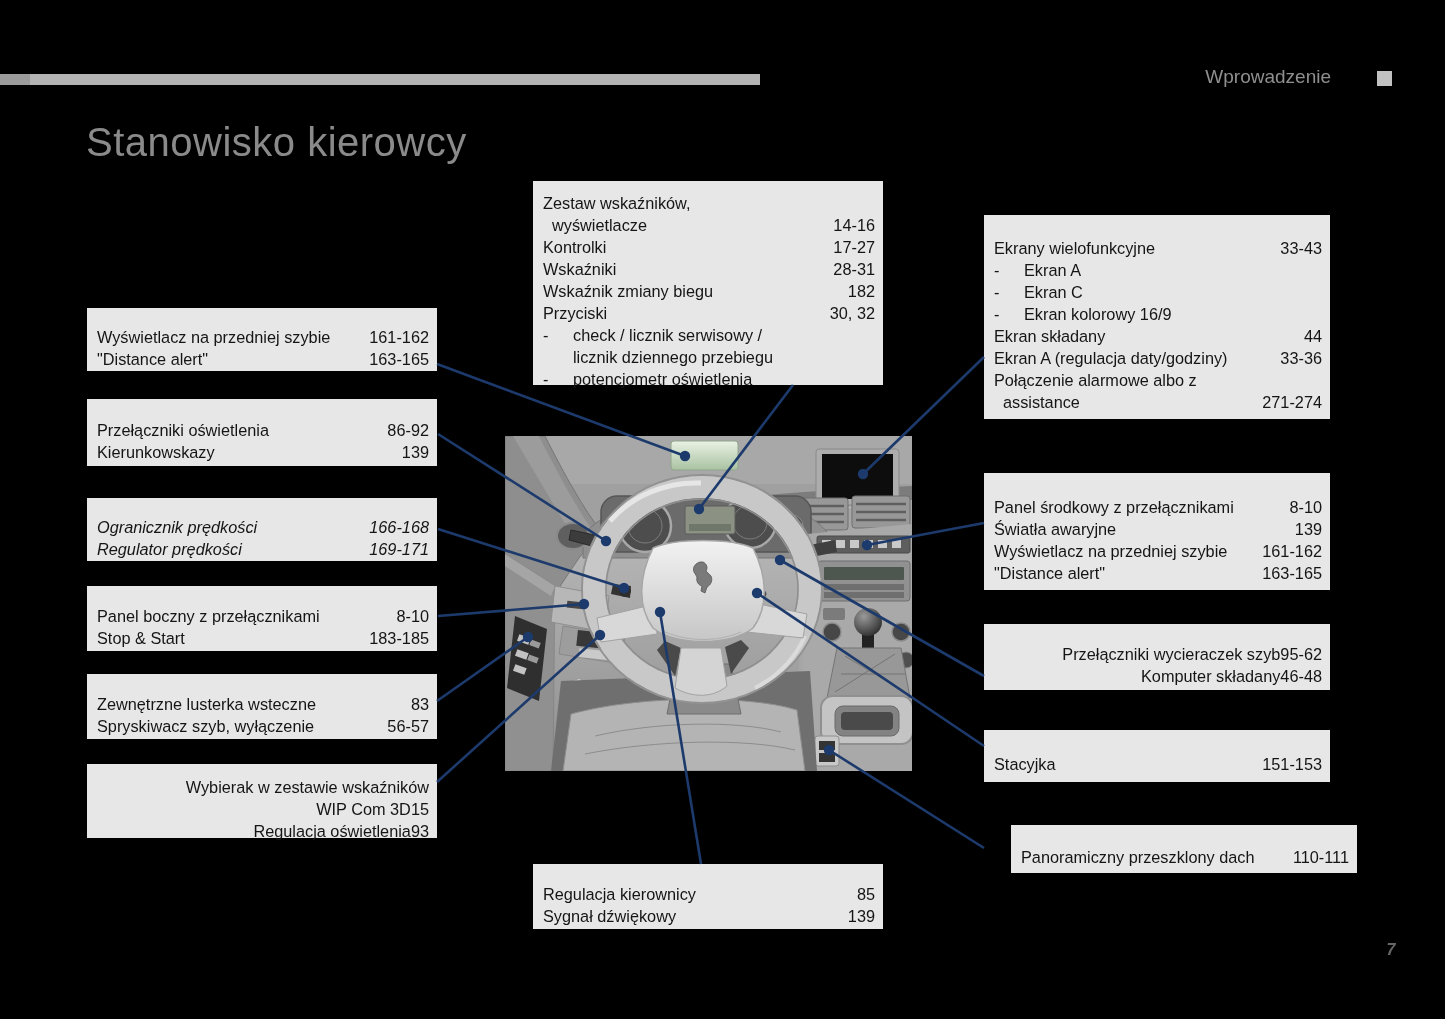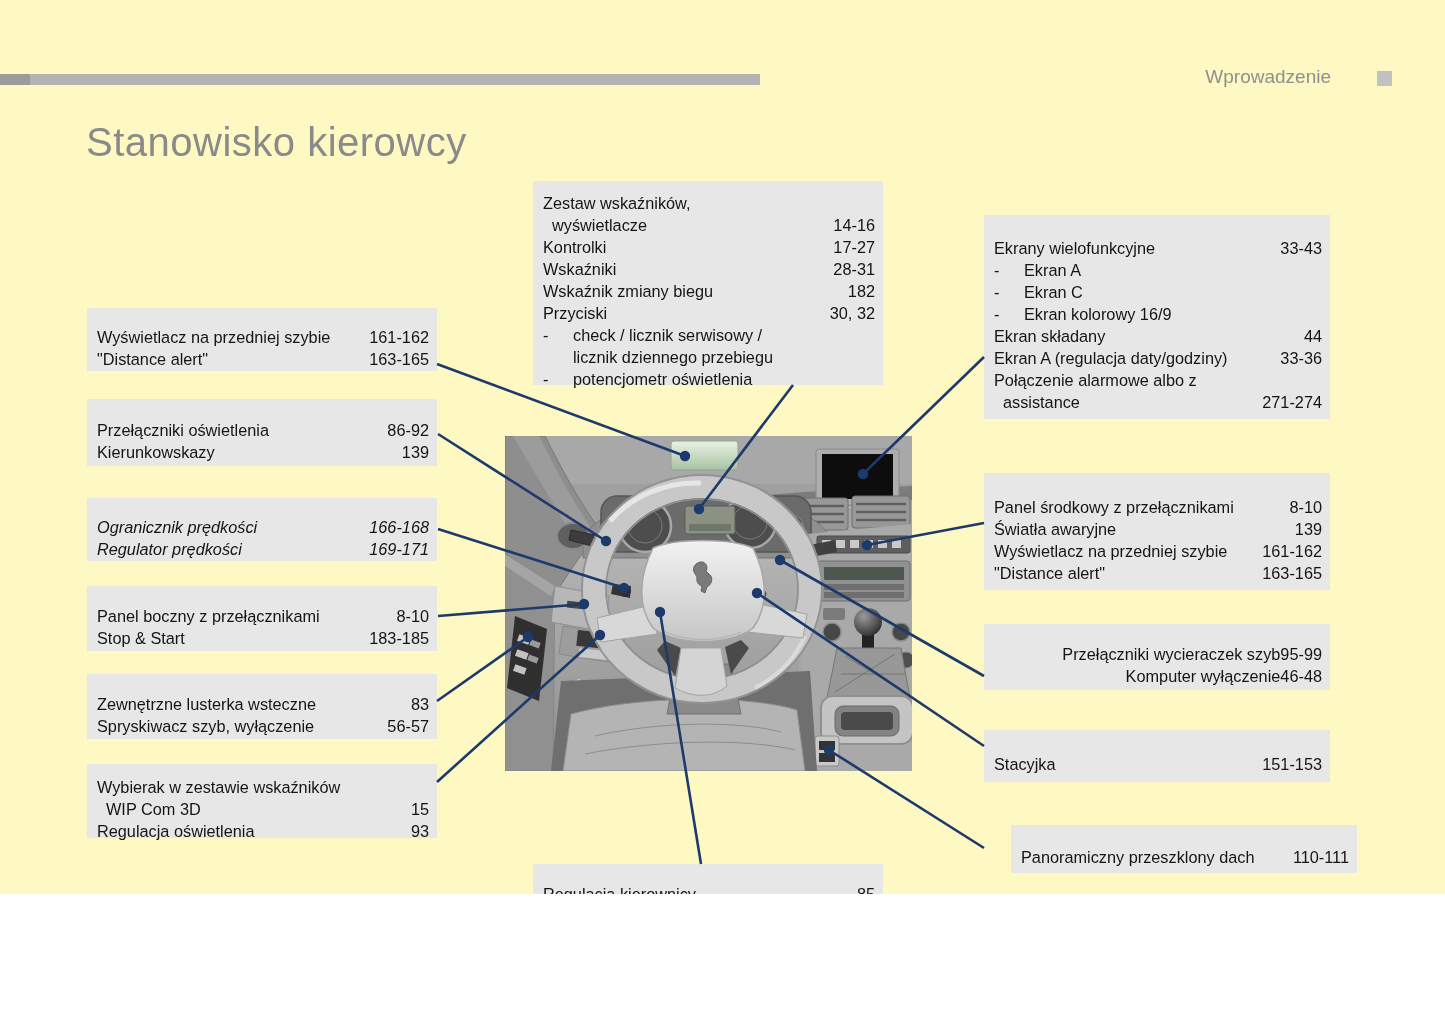--- a/index.html
+++ b/index.html
@@ -1,16 +1,16 @@
 <!DOCTYPE html>
 <html><head>
 <meta charset="utf-8">
 <style>
   html,body{margin:0;padding:0;background:#ffffff;}
-  .page{position:relative;width:1445px;height:894px;background:#fef9c3;overflow:hidden;
+  .page{position:relative;width:1445px;height:1019px;background:#000000;overflow:hidden;
         font-family:"Liberation Sans","DejaVu Sans",sans-serif;}
 
   
   .header-rule{position:absolute;left:0;top:74px;width:760px;height:11px;background:#b3b3b3;}
   .header-rule .rule-cap{position:absolute;left:0;top:0;width:30px;height:11px;background:#9b9b9b;}
   .header-label{position:absolute;left:1103px;top:66px;width:228px;text-align:right;
                 font-size:19px;color:#8f8f8f;}
   .header-square{position:absolute;left:1377px;top:71px;width:15px;height:15px;background:#c1c1c1;}
 
   .title{position:absolute;left:86px;top:120px;margin:0;font-size:40px;font-weight:400;
@@ -28,21 +28,21 @@
   .row.dash .pre,.row.dash-cont .pre{width:30px;}
   .row .lbl{flex:1 1 auto;white-space:nowrap;}
   .row.indent .lbl{padding-left:9px;}
   .row .pg{flex:none;text-align:right;white-space:nowrap;}
 
   #box-hud       {left:87px; top:308px;width:350px;height:63px;}
   #box-lighting  {left:87px; top:399px;width:350px;height:67px;}
   #box-speed     {left:87px; top:498px;width:350px;height:63px;font-style:italic;}
   #box-side-panel{left:87px; top:586px;width:350px;height:65px;}
   #box-mirrors   {left:87px; top:674px;width:350px;height:65px;}
-  #box-selector  {left:87px; top:764px;width:350px;height:74px;}
+  #box-selector  {left:87px; top:764px;width:350px;height:74px;align-items:flex-end;}
   #box-cluster   {left:533px;top:181px;width:350px;height:204px;}
   #box-steering  {left:533px;top:864px;width:350px;height:65px;}
   #box-screens   {left:984px;top:215px;width:346px;height:204px;}
   #box-center-panel{left:984px;top:473px;width:346px;height:117px;}
   #box-wipers    {left:984px;top:624px;width:346px;height:66px;align-items:flex-end;}
   #box-ignition  {left:984px;top:730px;width:346px;height:52px;}
   #box-roof      {left:984px;top:825px;width:346px;height:48px;margin-left:27px;}
 
   .dash-illustration{position:absolute;left:505px;top:436px;width:407px;height:335px;}
   .lines-overlay{position:absolute;left:0;top:0;width:1445px;height:1019px;pointer-events:none;}
@@ -410,25 +410,25 @@
       <div class="row">
         <span class="pre"></span>
         <span class="lbl">"Distance alert"</span>
         <span class="pg">163-165</span>
       </div>
     </div>
   <div class="callout" id="box-wipers">
       <div class="row">
         <span class="pre"></span>
         <span class="lbl">Przełączniki wycieraczek szyb</span>
-        <span class="pg">95-99</span>
-      </div>
-      <div class="row">
-        <span class="pre"></span>
-        <span class="lbl">Komputer wyłączenie</span>
+        <span class="pg">95-62</span>
+      </div>
+      <div class="row">
+        <span class="pre"></span>
+        <span class="lbl">Komputer składany</span>
         <span class="pg">46-48</span>
       </div>
     </div>
   <div class="callout" id="box-ignition">
       <div class="row">
         <span class="pre"></span>
         <span class="lbl">Stacyjka</span>
         <span class="pg">151-153</span>
       </div>
     </div>

